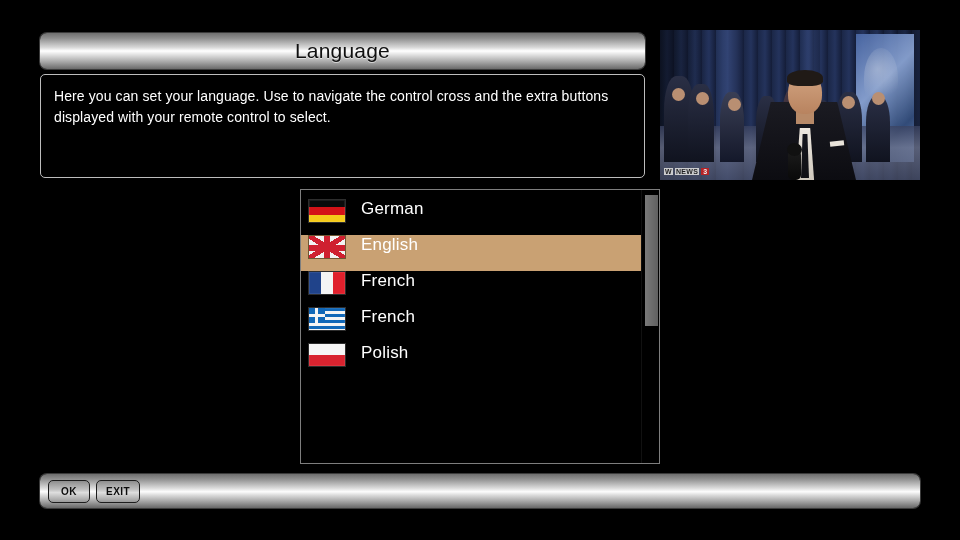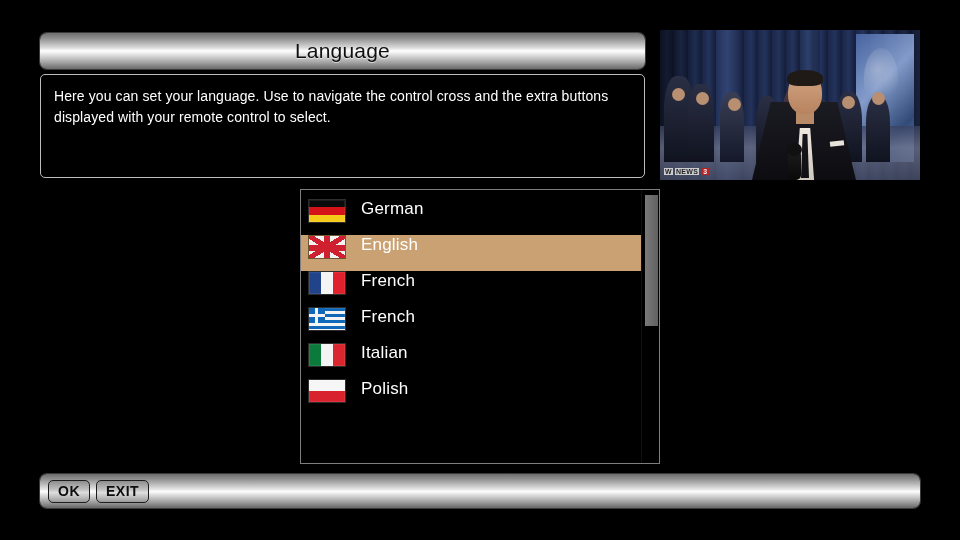--- a/index.html
+++ b/index.html
@@ -157,21 +157,21 @@
     position:absolute;left:40px;top:474px;width:880px;height:34px;border-radius:7px;
     background:linear-gradient(to bottom,#6d6d6d 0%,#909090 15%,#dcdcdc 42%,#fdfdfd 52%,#dcdcdc 62%,#a0a0a0 82%,#676767 100%);
     box-shadow:0 0 0 1px #3a3a3a;
     display:flex;align-items:center;padding-left:8px;box-sizing:border-box;gap:6px;
   }
   .softkey{
     height:23px;min-width:42px;padding:0 9px;border-radius:5px;
     border:1.6px solid #1d1d1d;box-sizing:border-box;
     background:linear-gradient(to bottom,#8e8e8e,#bfbfbf 40%,#dedede 55%,#9a9a9a);
     display:flex;align-items:center;justify-content:center;
-    font-size:14px;font-weight:bold;color:#0d0d0d;letter-spacing:.5px;
+    font-size:10px;font-weight:bold;color:#0d0d0d;letter-spacing:.5px;
   }
 </style>
 </head>
 <body>
 
 <div id="screen">
 
   <div id="title-bar">
     <div id="title-text">Language</div>
   </div>
@@ -234,24 +234,20 @@
       <div class="lang-row">
         <span class="flag f-french"></span>
         <span class="lang-label">French</span>
       </div>
 
       <div class="lang-row">
         <span class="flag f-greek"></span>
         <span class="lang-label">French</span>
       </div>
 
-      <div class="lang-row">
-        <span class="flag f-italian"></span>
-        <span class="lang-label">Italian</span>
-      </div>
 
       <div class="lang-row">
         <span class="flag f-polish"></span>
         <span class="lang-label">Polish</span>
       </div>
 
 
     </div>
     <div id="scrollbar">
       <div id="scroll-thumb" style="height: 131.04px; top: 5.46px;"></div>

